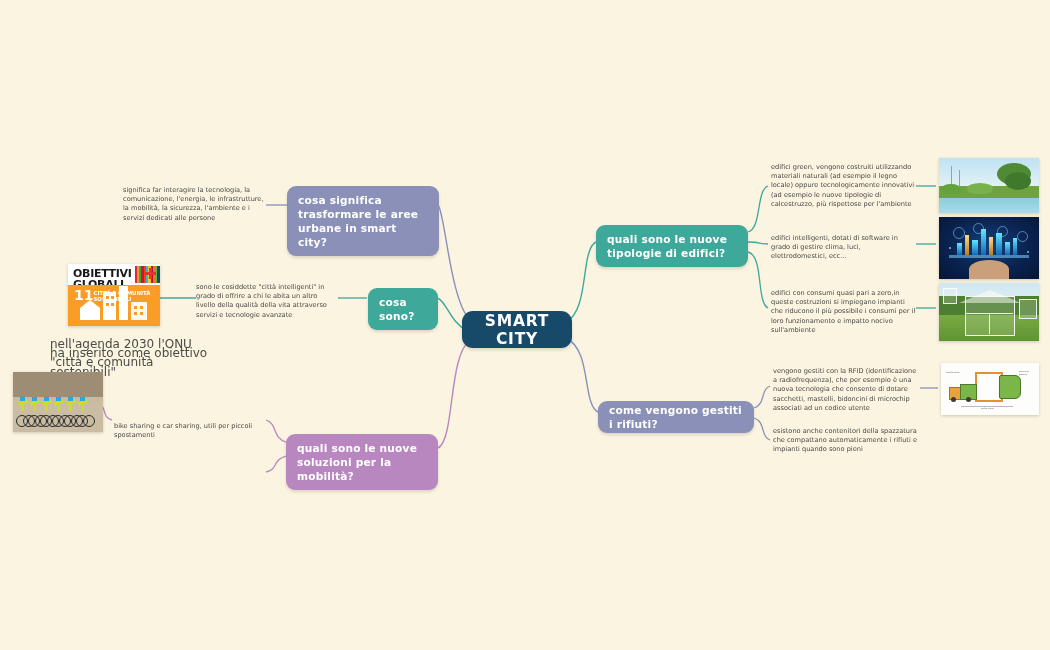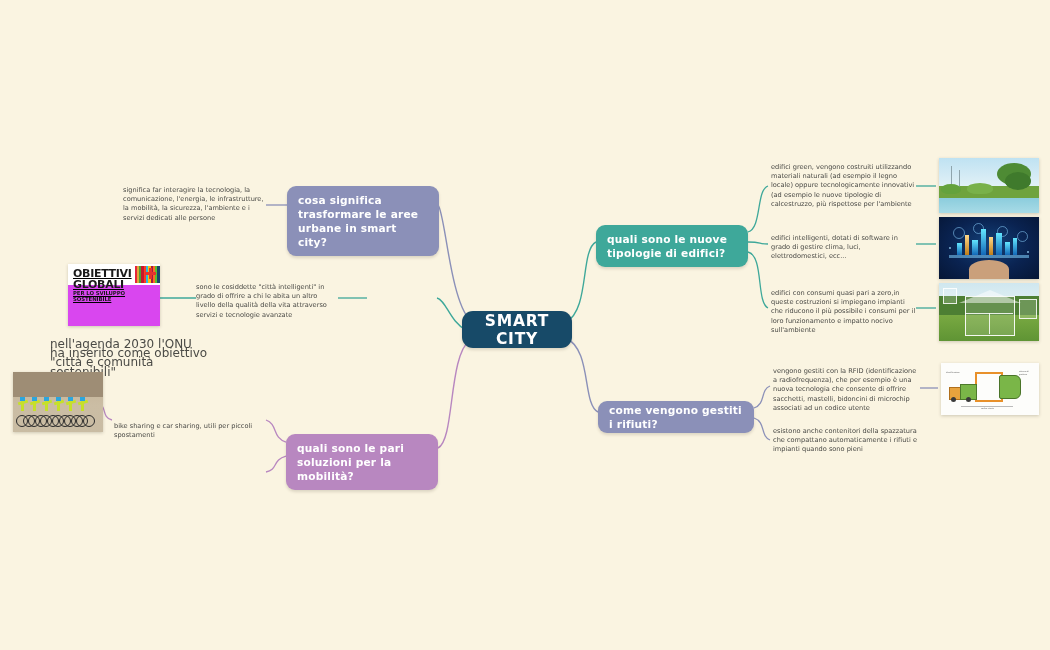--- a/index.html
+++ b/index.html
@@ -53,21 +53,21 @@
   }
 
   .imgbox{
     position:absolute;
     overflow:hidden;
     box-shadow:0 1px 3px rgba(80,70,50,.25);
     background:#fff;
   }
 
   
-  .sdg{background:#d946ef;text-decoration:underline;}
+  .sdg{background:#15803d;}
   .sdg-top{height:34%;background:#ffffff;display:flex;}
   .sdg-title{
     flex:1;padding:4px 3px 2px 5px;color:#1a1a1a;
     font-weight:800;line-height:1.02;
   }
   .sdg-t1{font-size:11px;letter-spacing:-.3px;}
   .sdg-t2{font-size:5.4px;letter-spacing:-.1px;margin-top:1px;}
   .sdg-rainbow{width:46%;position:relative;display:flex;flex-direction:column;justify-content:center;}
   .stripes{height:17px;width:100%;position:relative;overflow:hidden;}
   .stripes i{position:absolute;top:0;height:100%;width:9%;}
@@ -177,20 +177,23 @@
 
   <div class="node central" style="left:462px;top:311px;width:110px;height:37px;">
     <span>SMART CITY</span>
   </div>
 
   <div class="node n-blue" style="left:287px;top:186px;width:152px;">
     <span>cosa significa trasformare le aree urbane in smart city?</span>
   </div>
   <div class="leaf" style="left:123px;top:186px;width:143px;">significa far interagire la tecnologia, la comunicazione, l'energia, le infrastrutture, la mobilità, la sicurezza, l'ambiente e i servizi dedicati alle persone</div>
 
+  <div class="node n-teal" style="left:368px;top:288px;width:70px;">
+    <span>cosa sono?</span>
+  </div>
   <div class="leaf" style="left:196px;top:283px;width:142px;">sono le cosiddette "città intelligenti" in grado di offrire a chi le abita un altro livello della qualità della vita attraverso servizi e tecnologie avanzate</div>
 
   <div class="imgbox sdg" style="left:68px;top:264px;width:92px;height:62px;">
     <div class="sdg-top">
       <div class="sdg-title">
         <div class="sdg-t1">OBIETTIVI</div>
         <div class="sdg-t1">GLOBALI</div>
         <div class="sdg-t2">PER LO SVILUPPO SOSTENIBILE</div>
       </div>
       <div class="sdg-rainbow">
@@ -202,20 +205,38 @@
           <i style="left:36%;background:#ff3a21"></i>
             <i style="left:45%;background:#26bde2"></i>
           <i style="left:54%;background:#fcc30b"></i>
             <i style="left:63%;background:#a21942"></i>
           <i style="left:72%;background:#fd6925"></i>
             <i style="left:81%;background:#56c02b"></i>
           <i style="left:90%;background:#19486a"></i>
         </div>
         <div class="cross"></div>
       </div>
+    </div>
+    <div class="sdg-orange">
+      <div class="sdg-num">11</div>
+      <div class="sdg-lab">CITTÀ E COMUNITÀ SOSTENIBILI</div>
+      <svg class="sdg-ico" viewBox="0 0 72 34">
+        <path d="M2 34 L2 22 L12 14 L22 22 L22 34 Z" fill="#fff"></path>
+        <rect x="25" y="6" width="13" height="28" fill="#fff"></rect>
+        <rect x="41" y="0" width="9" height="34" fill="#fff"></rect>
+        <rect x="53" y="16" width="16" height="18" fill="#fff" opacity=".92"></rect>
+        <rect x="28" y="10" width="3" height="3" fill="#f99d26"></rect>
+        <rect x="33" y="10" width="3" height="3" fill="#f99d26"></rect>
+        <rect x="28" y="17" width="3" height="3" fill="#f99d26"></rect>
+        <rect x="33" y="17" width="3" height="3" fill="#f99d26"></rect>
+        <rect x="56" y="20" width="3" height="3" fill="#f99d26"></rect>
+        <rect x="62" y="20" width="3" height="3" fill="#f99d26"></rect>
+        <rect x="56" y="26" width="3" height="3" fill="#f99d26"></rect>
+        <rect x="62" y="26" width="3" height="3" fill="#f99d26"></rect>
+      </svg>
     </div>
   </div>
   <div class="caption" style="left:50px;top:340px;width:160px;">nell'agenda 2030 l'ONU ha inserito come obiettivo "città e comunità sostenibili"</div>
 
   <div class="node n-teal" style="left:596px;top:225px;width:152px;">
     <span>quali sono le nuove tipologie di edifici?</span>
   </div>
 
   <div class="leaf" style="left:771px;top:163px;width:146px;">edifici green, vengono costruiti utilizzando materiali naturali (ad esempio il legno locale) oppure tecnologicamente innovativi (ad esempio le nuove tipologie di calcestruzzo, più rispettose per l'ambiente</div>
   <div class="leaf" style="left:771px;top:234px;width:146px;">edifici intelligenti, dotati di software in grado di gestire clima, luci, elettrodomestici, ecc...</div>
@@ -261,39 +282,39 @@
     <div class="hs-house"></div>
     <div class="hs-div" style="left:26%;top:52%;width:48%;height:1px;"></div>
     <div class="hs-div" style="left:50%;top:52%;width:1px;height:36%;"></div>
     <div class="hs-panel" style="left:4px;top:5px;width:12px;height:14px;"></div>
     <div class="hs-panel" style="left:80px;top:16px;width:16px;height:18px;"></div>
   </div>
 
   <div class="node n-blue" style="left:598px;top:401px;width:156px;height:32px;">
     <span>come vengono gestiti i rifiuti?</span>
   </div>
-  <div class="leaf" style="left:773px;top:367px;width:148px;">vengono gestiti con la RFID (identificazione a radiofrequenza), che per esempio è una nuova tecnologia che consente di offrire sacchetti, mastelli, bidoncini di microchip associati ad un codice utente</div>
+  <div class="leaf" style="left:773px;top:367px;width:148px;">vengono gestiti con la RFID (identificazione a radiofrequenza), che per esempio è una nuova tecnologia che consente di dotare sacchetti, mastelli, bidoncini di microchip associati ad un codice utente</div>
   <div class="leaf" style="left:773px;top:427px;width:148px;">esistono anche contenitori della spazzatura che compattano automaticamente i rifiuti e impianti quando sono pieni</div>
 
   <div class="imgbox" style="left:941px;top:363px;width:98px;height:52px;">
     <div class="wd-bg"></div>
     <div class="wd-frame" style="left:34px;top:9px;width:24px;height:26px;"></div>
     <div class="wd-bin" style="left:58px;top:12px;width:20px;height:22px;"></div>
     <div class="wd-cab" style="left:8px;top:24px;width:12px;height:11px;"></div>
     <div class="wd-truck" style="left:19px;top:21px;width:15px;height:14px;"></div>
     <div class="wd-wheel" style="left:10px;top:34px;width:5px;height:5px;"></div>
     <div class="wd-wheel" style="left:25px;top:34px;width:5px;height:5px;"></div>
     <div class="wd-line" style="left:20px;top:43px;width:52px;"></div>
     <div class="wd-txt" style="left:5px;top:8px;width:22px;">identificazione</div>
     <div class="wd-txt" style="left:78px;top:7px;width:18px;">sistema di gestione</div>
     <div class="wd-txt" style="left:40px;top:44px;width:24px;">codice utente</div>
   </div>
 
   <div class="node n-purple" style="left:286px;top:434px;width:152px;">
-    <span>quali sono le pari soluzioni per la mobilità?</span>
+    <span>quali sono le nuove soluzioni per la mobilità?</span>
   </div>
   <div class="leaf" style="left:114px;top:422px;width:150px;">bike sharing e car sharing, utili per piccoli spostamenti</div>
 
   <div class="imgbox" style="left:13px;top:372px;width:90px;height:60px;">
     <div class="bike-ground"></div>
     <div class="bike-wall"></div>
     <div class="bike-b" style="left:4px;">
         <i class="f"></i>
         <i class="s"></i>
         <i class="dock"></i>

